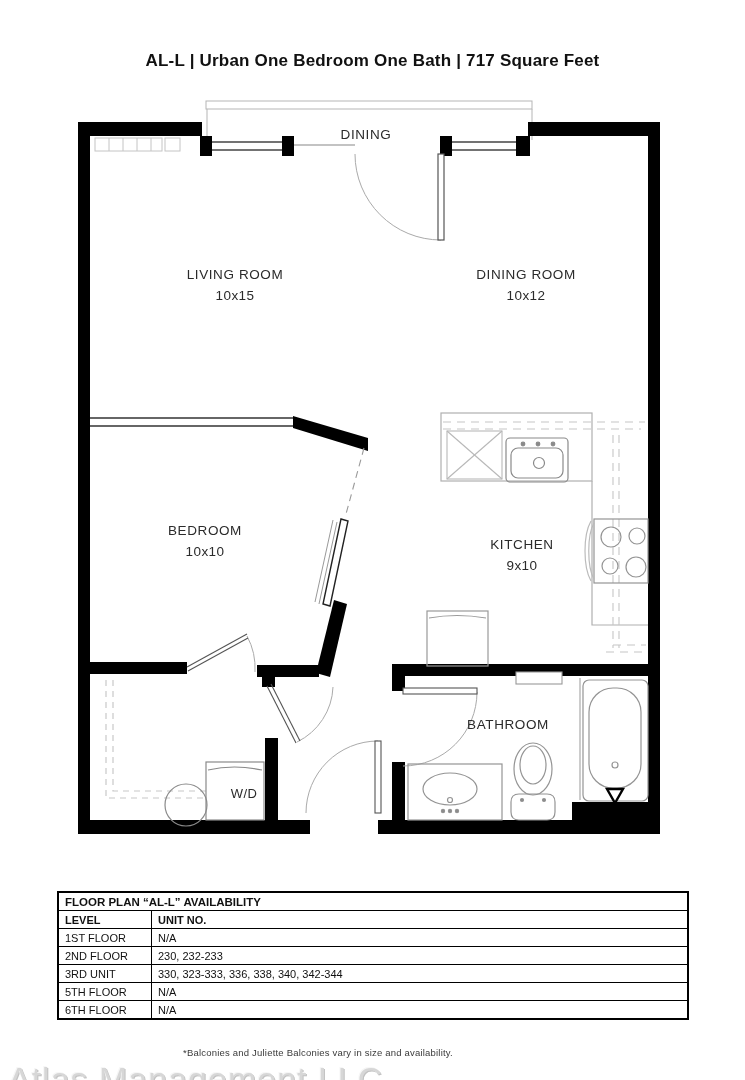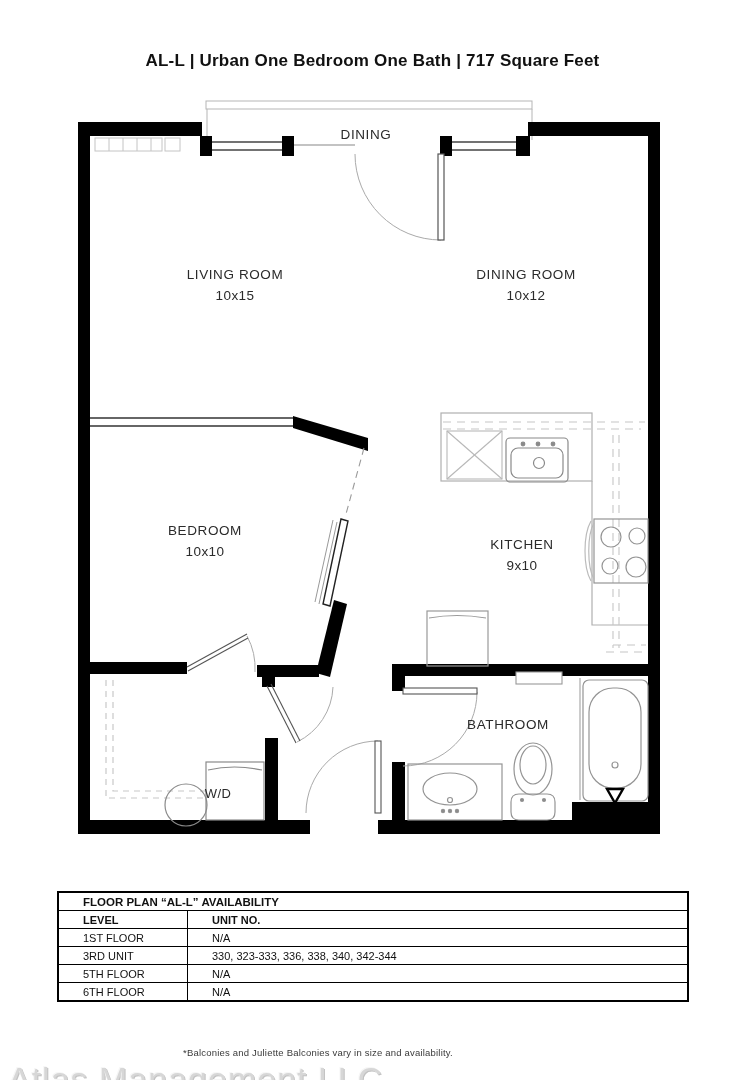--- a/index.html
+++ b/index.html
@@ -17,21 +17,21 @@
     font-size:13.5px;color:#2b2b2b;letter-spacing:.6px;white-space:nowrap;
     text-align:center;line-height:1.55;
   }
   .room-dims{font-size:13.5px;letter-spacing:.4px;}
   .small-label{font-size:13px;letter-spacing:.4px;}
   .avail-table{
     position:absolute;left:57px;top:877px;width:632px;border-collapse:collapse;
     font-size:11px;color:#111;
   }
   .avail-table td,.avail-table th{
-    border:1px solid #000;height:17px;padding:0 24px;text-align:left;
+    border:1px solid #000;height:17px;padding:0 6px;text-align:left;
     vertical-align:middle;white-space:nowrap;
   }
   .avail-table .t-title{font-weight:bold;font-size:11.5px;}
   .avail-table .t-head{font-weight:bold;}
   .avail-table{border:2px solid #000;}
   .col-level{width:80px;}
   .footnote{
     position:absolute;left:12px;top:1033px;width:612px;text-align:center;
     font-size:9.5px;color:#3a3a3a;letter-spacing:.2px;z-index:3;
   }
@@ -225,38 +225,42 @@
     <div>BEDROOM</div>
     <div class="room-dims">10x10</div>
   </div>
   <div class="room-label" style="left:522px;top:542px;">
     <div>KITCHEN</div>
     <div class="room-dims">9x10</div>
   </div>
   <div class="room-label" style="left:508px;top:711px;">
     <span>BATHROOM</span>
   </div>
-  <div class="room-label small-label" style="left:218px;top:780px;">
+  <div class="room-label small-label" style="left:244px;top:780px;">
     <span>W/D</span>
   </div>
 
   <table class="avail-table">
     <tbody>
       <tr>
         <td class="t-title" colspan="2">FLOOR PLAN “AL-L” AVAILABILITY</td>
       </tr>
       <tr>
         <td class="t-head col-level">LEVEL</td>
         <td class="t-head">UNIT NO.</td>
       </tr>
       <tr>
         <td>1ST FLOOR</td>
         <td>N/A</td>
       </tr>
       <tr>
+        <td>2ND FLOOR</td>
+        <td>230, 232-233</td>
+      </tr>
+      <tr>
         <td>3RD UNIT</td>
         <td>330, 323-333, 336, 338, 340, 342-344</td>
       </tr>
       <tr>
         <td>5TH FLOOR</td>
         <td>N/A</td>
       </tr>
       <tr>
         <td>6TH FLOOR</td>
         <td>N/A</td>

